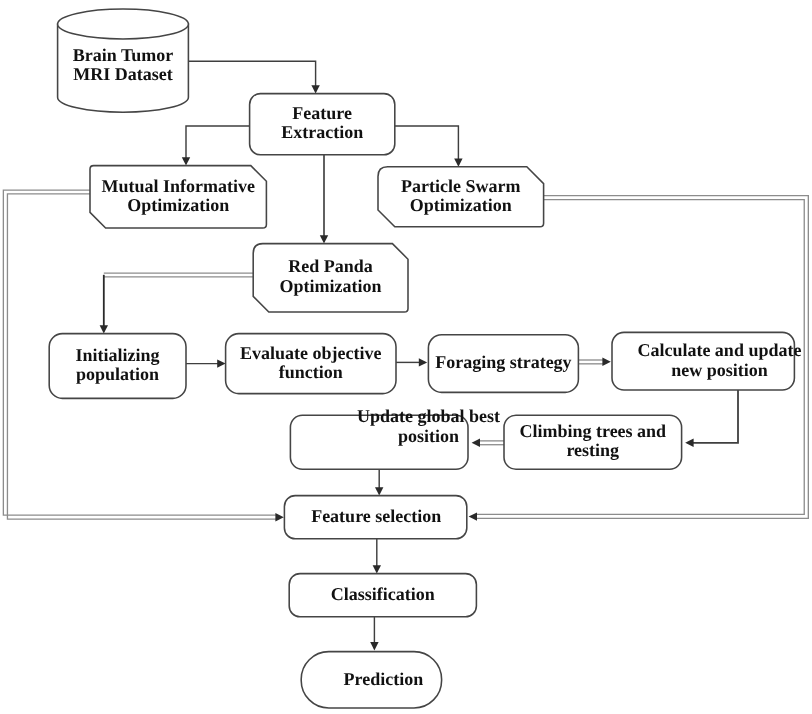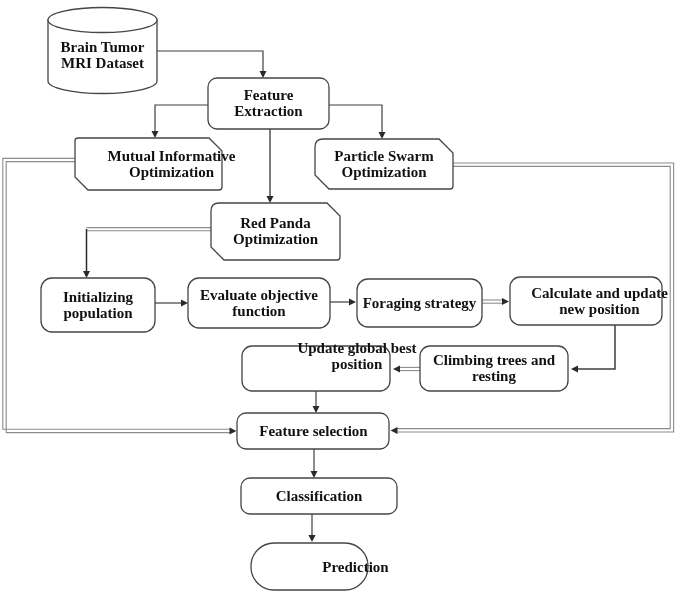--- a/index.html
+++ b/index.html
@@ -9,32 +9,32 @@
     overflow:hidden;
   }
   #wires{position:absolute;left:0;top:0;}
   .lbl{
     position:absolute;text-align:center;font-weight:bold;color:#111111;
     font-size:15px;line-height:16px;white-space:pre-line;pointer-events:none;
   }
   
   .lbl-dataset{left:48px;top:39px;width:109px;}
   .lbl-feature-extraction{left:208px;top:87px;width:121px;}
-  .lbl-mutual{left:75px;top:148px;width:147px;margin-left:23px;}
+  .lbl-mutual{left:75px;top:148px;width:147px;}
   .lbl-pso{left:315px;top:148px;width:138px;}
   .lbl-rpo{left:211px;top:215px;width:129px;}
   .lbl-init{left:41px;top:289px;width:114px;}
   .lbl-evaluate{left:188px;top:287px;width:142px;}
   .lbl-foraging{left:357px;top:295px;width:125px;}
   .lbl-calculate{left:510px;top:285px;width:179px;}
   .lbl-climbing{left:420px;top:352px;width:148px;}
   .lbl-update{left:242px;top:340px;width:150px;margin-left:40px;}
   .lbl-fs{left:237px;top:423px;width:153px;}
   .lbl-class{left:241px;top:488px;width:156px;}
-  .lbl-pred{left:251px;top:559px;width:137px;padding-left:36px;}
+  .lbl-pred{left:251px;top:559px;width:137px;}
 </style>
 </head>
 <body>
 
 <div id="stage">
 
   <svg id="wires" width="677" height="595" viewBox="0 0 677 595">
 
     <g stroke="#8c8c8c" stroke-width="1.1" fill="none">
       <path d="M75 158.4 L2.8 158.4 L2.8 429.3 L230 429.3"></path>

